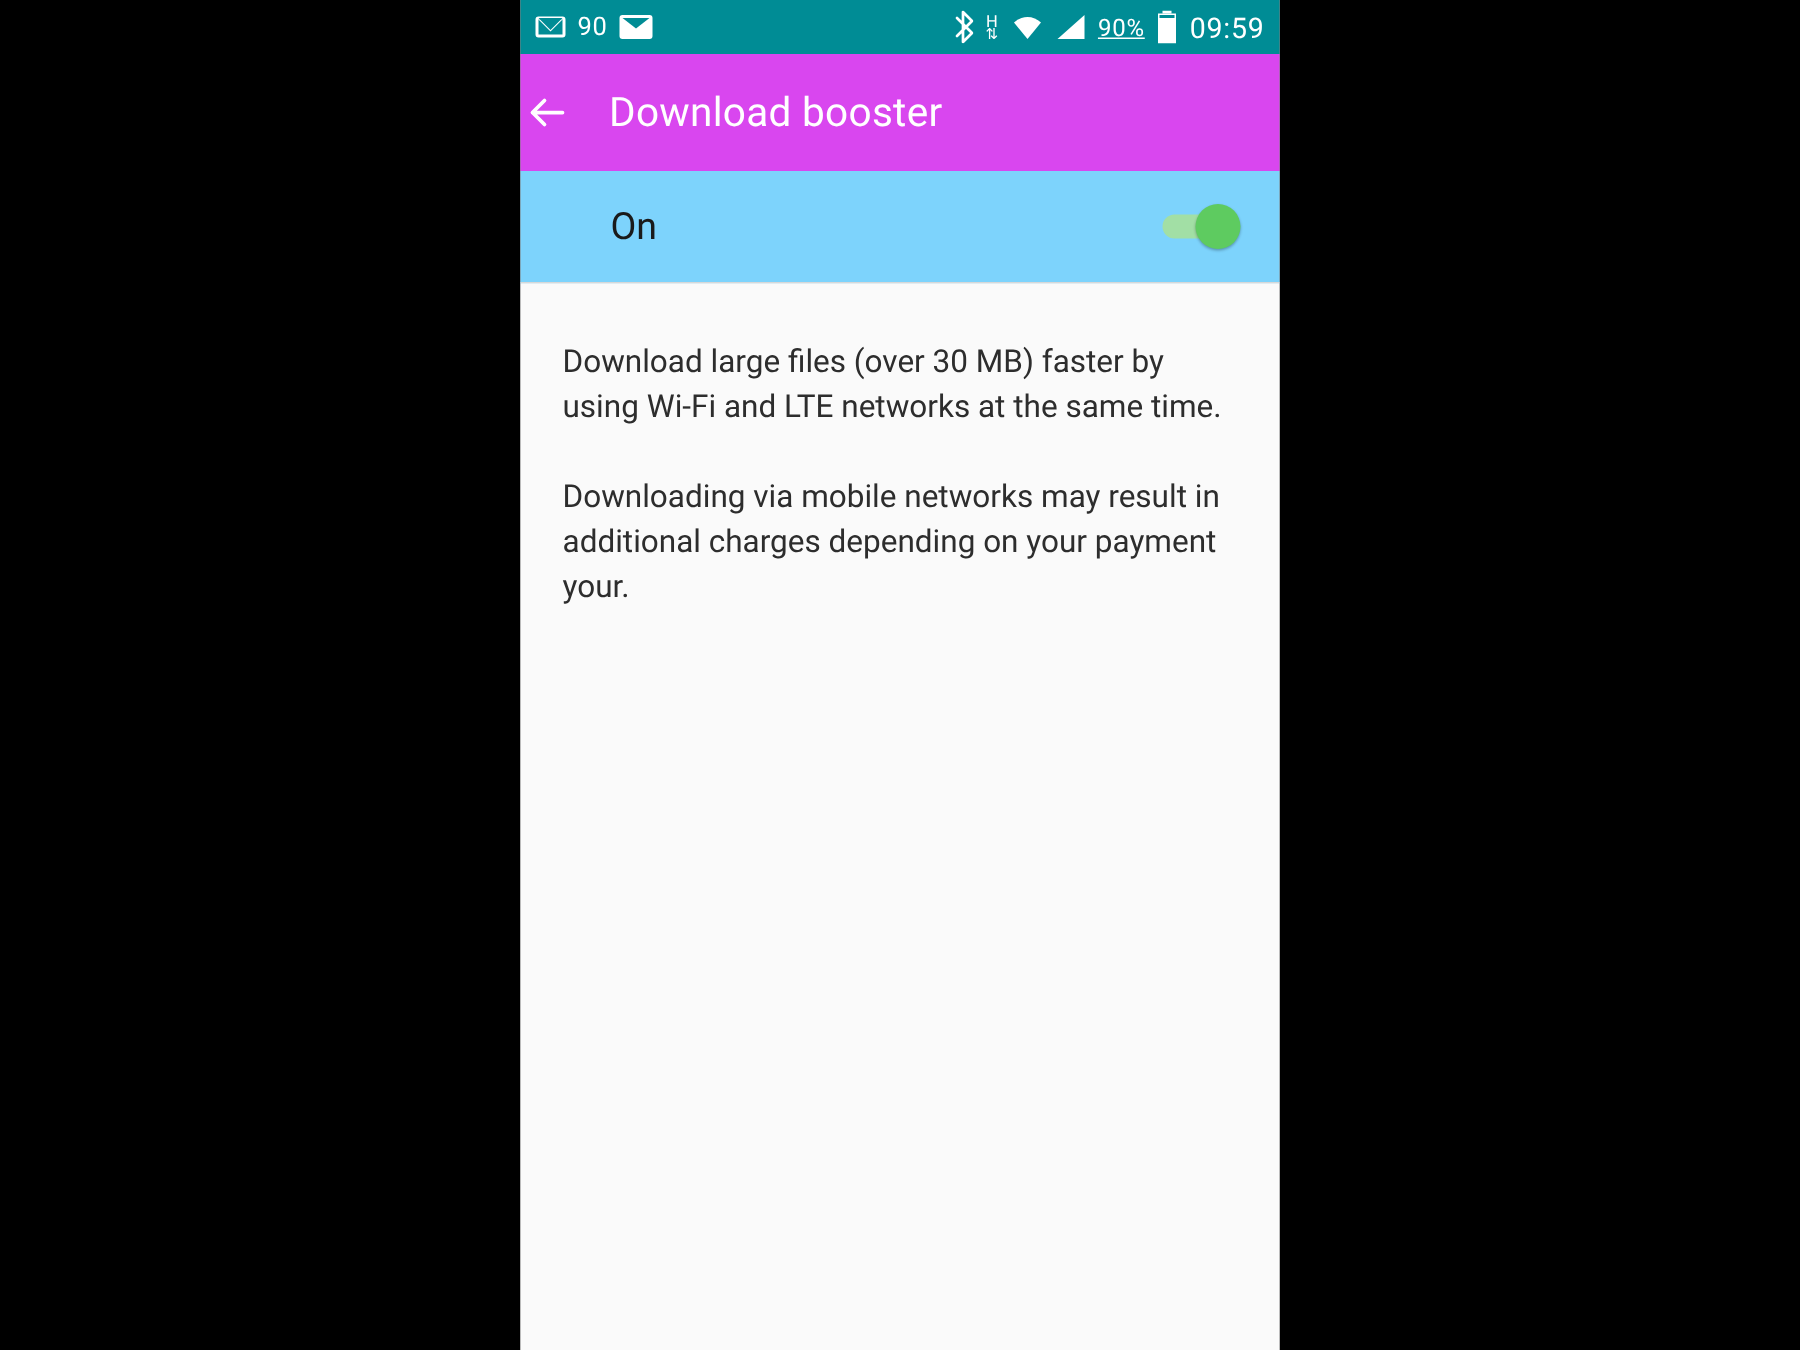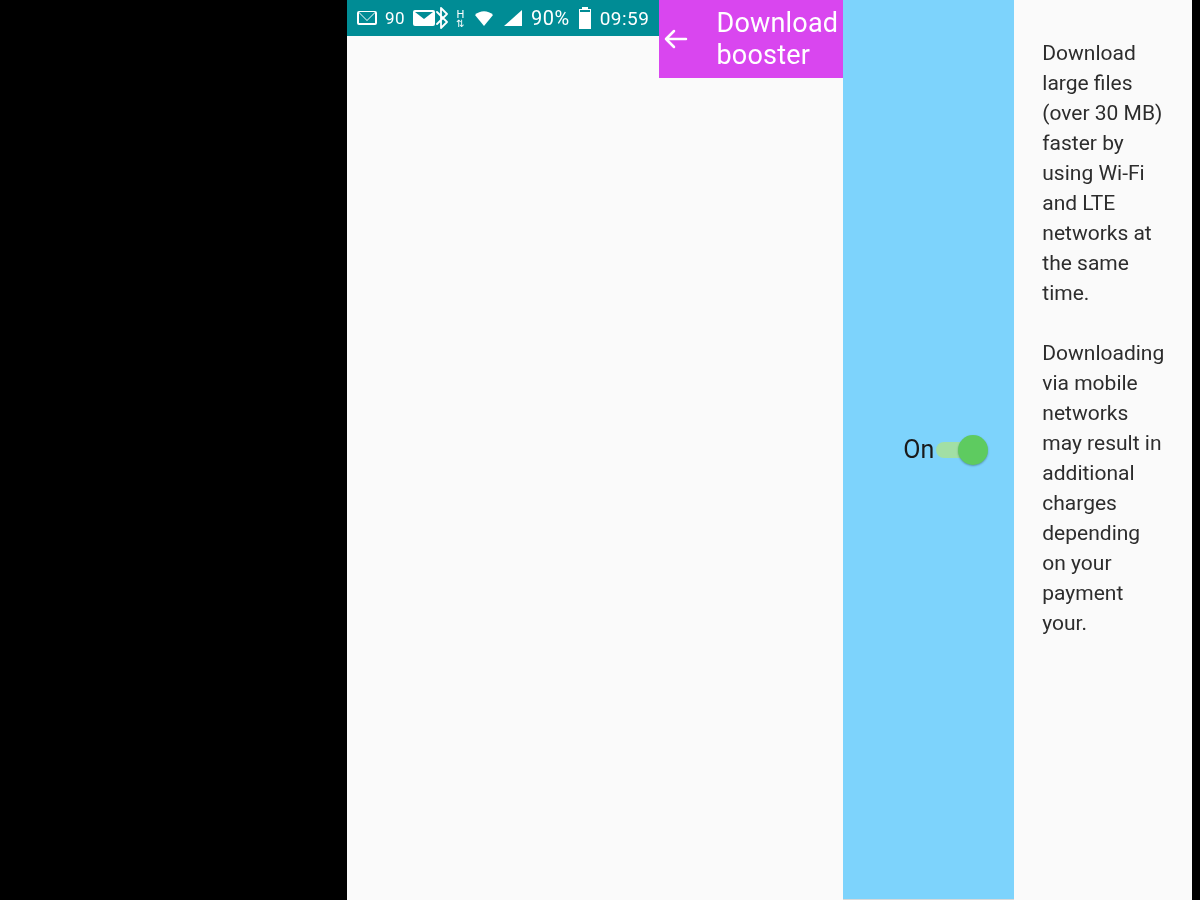--- a/index.html
+++ b/index.html
@@ -12,21 +12,21 @@
     overflow: hidden;
   }
   .phone {
     position: absolute;
     left: 347px;
     top: 0;
     width: 506px;
     height: 900px;
     background: #fafafa;
     display: flex;
-    flex-direction: row;
+    flex-direction: column;
     justify-content: space-between;
   }
   
   .status-bar {
     height: 36px;
     background: #008c95;
     color: #ffffff;
     display: flex;
     align-items: center;
     padding: 0 10px;
@@ -89,21 +89,21 @@
   .bt-icon svg, .wifi-icon svg, .signal-icon svg, .battery-icon svg { display:block; }
   .hplus {
     font-size:11px;
     line-height:11px;
     display:flex;
     flex-direction:column;
     align-items:center;
   }
   .hplus .arrows { font-size:10px; line-height:8px; }
   .clock { font-size:19px; font-weight:400; }
-  .batt-pct { font-size:20px; }
+  .batt-pct { font-size:16px;text-decoration:underline; }
 
   
   .app-bar {
     height: 78px;
     background: #d946ef;
     color: #fff;
     display: flex;
     align-items: center;
     padding: 0 3px;
   }

